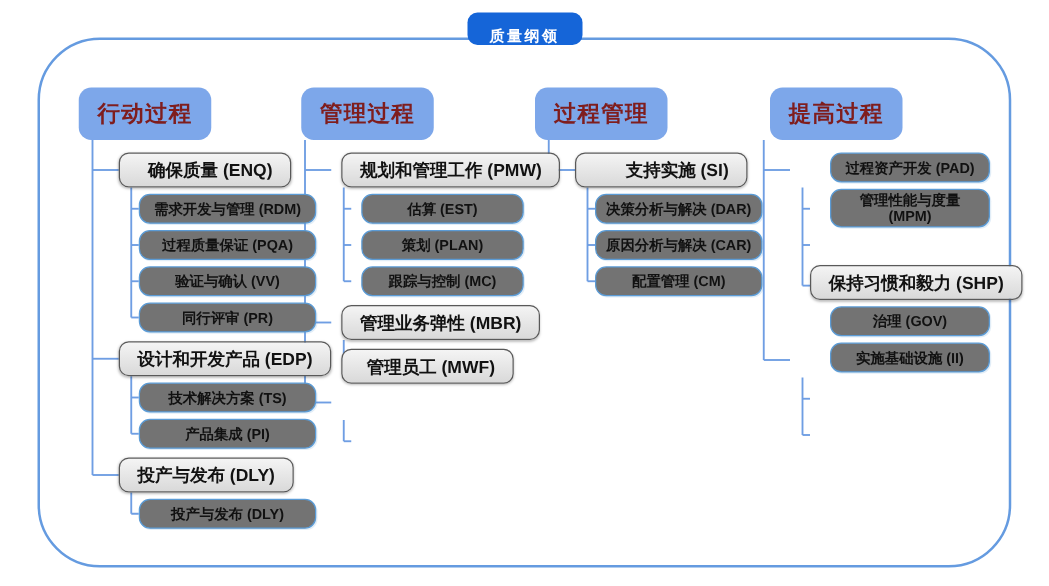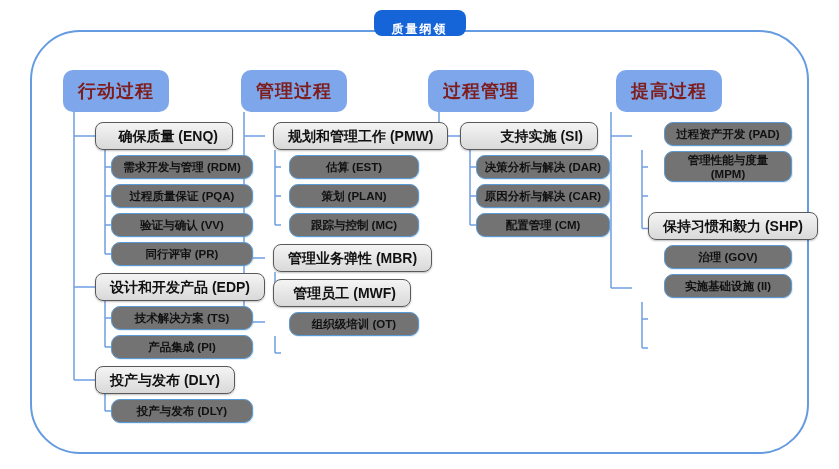--- a/index.html
+++ b/index.html
@@ -119,23 +119,21 @@
       </div>
       <div class="column col2">
         <div class="header">管理过程</div>
         <div class="groups">
           <div class="group"><div class="gbox">规划和管理工作 (PMW)</div><div class="leaves">
               <div class="leaf">估算 (EST)</div>
               <div class="leaf">策划 (PLAN)</div>
               <div class="leaf">跟踪与控制 (MC)</div>
             </div></div>
           <div class="group"><div class="gbox">管理业务弹性 (MBR)</div></div>
-          <div class="group"><div class="gbox">管理员工 (MWF)</div><div class="leaves">
-              <div class="leaf">组织级培训 (OT)</div>
-            </div></div>
+          <div class="group"><div class="gbox">管理员工 (MWF)</div></div>
         </div>
       </div>
       <div class="column col3">
         <div class="header">过程管理</div>
         <div class="groups">
           <div class="group"><div class="gbox">支持实施 (SI)</div><div class="leaves">
               <div class="leaf">决策分析与解决 (DAR)</div>
               <div class="leaf">原因分析与解决 (CAR)</div>
               <div class="leaf">配置管理 (CM)</div>
             </div></div>

